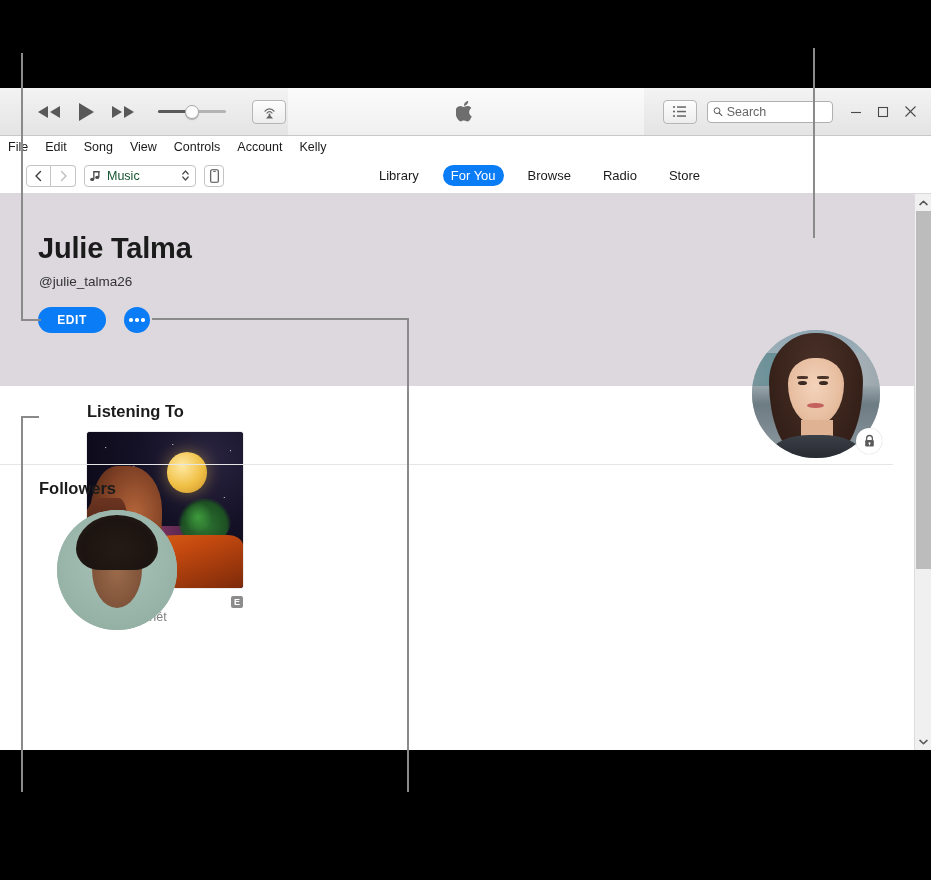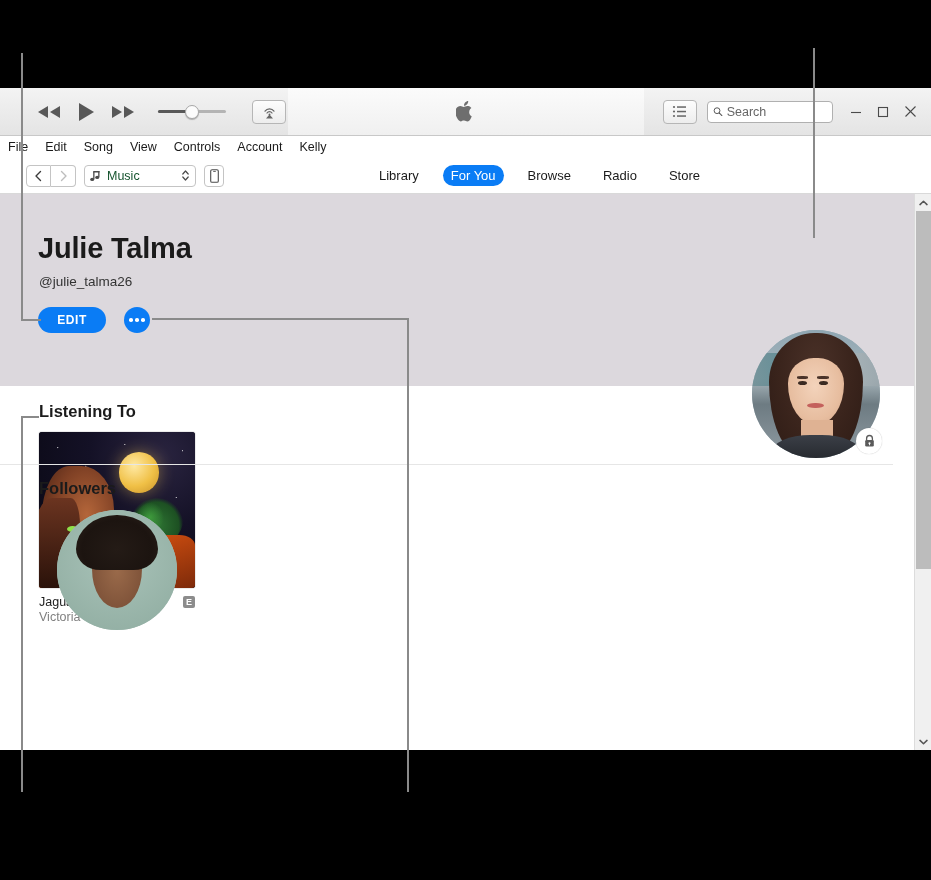--- a/index.html
+++ b/index.html
@@ -152,21 +152,21 @@
   .av-shoulder { position:absolute; left:16%; top:82%; width:68%; height:22%;
     background: linear-gradient(#3b3f47, #23262b); border-radius: 44% 44% 0 0 / 60% 60% 0 0; }
   #lock-badge {
     position: absolute; right: -2px; bottom: 4px; width: 26px; height: 26px;
     background: #ffffff; border-radius: 50%;
     display: flex; align-items: center; justify-content: center;
     box-shadow: 0 0 1px rgba(0,0,0,.3);
   }
 
   .section-title { font-size: 16.5px; font-weight: bold; color: #1b1b1b; }
-  #listening-section { position: relative; padding: 15px 0 0 39px; }
+  #listening-section { position: relative; padding: 15px 0 0 39px; margin-left: 48px; }
   #listening-title { position: absolute; left: 39px; top: 16px; }
   .albums { position: absolute; left: 39px; top: 46px; display: flex; gap: 18px; }
   .album { width: 156px; }
   .cover { width: 156px; height: 156px; border-radius: 3px; overflow: hidden; position: relative;
            box-shadow: 0 0 0 1px rgba(0,0,0,.08); cursor: pointer; }
 
   
   .cov-jag { background: #0b0a18; position: absolute; inset: 0; }
   .jg-sky { position:absolute; inset:0;
     background: radial-gradient(circle at 78% 16%, #2a2440 0%, #141126 40%, #07060f 100%); }

